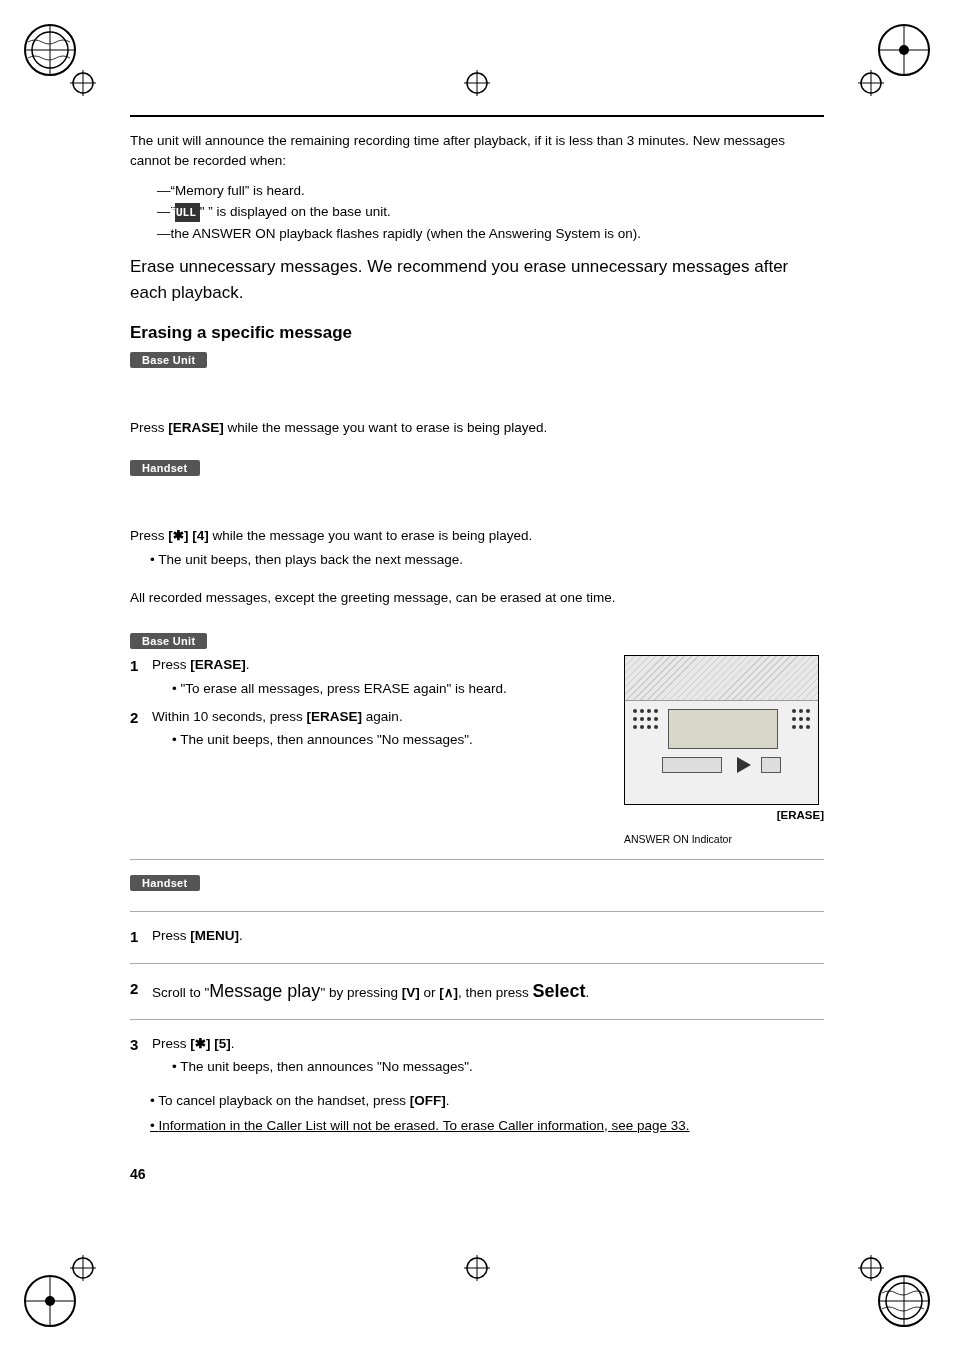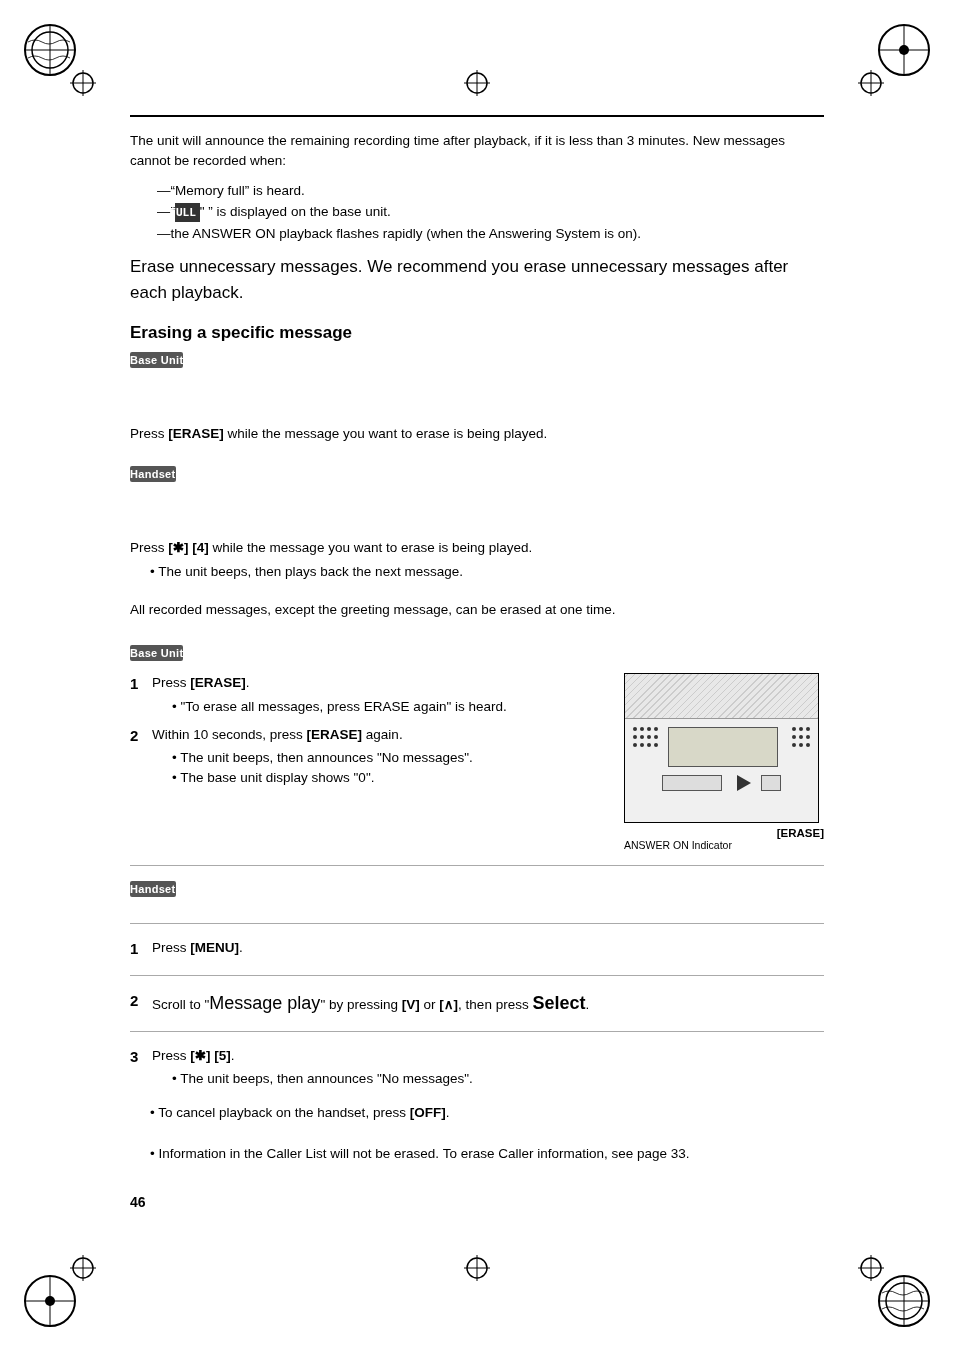--- a/index.html
+++ b/index.html
@@ -96,23 +96,23 @@
       font-weight: bold;
       margin-bottom: 8px;
     }
 
     .badge {
       display: inline-block;
       background: #555;
       color: #fff;
       font-size: 11px;
       font-weight: bold;
-      padding: 2px 0;
+      padding: 2px 12px;
       border-radius: 2px;
-      margin-bottom: 12px;
+      margin-bottom: 6px;
       letter-spacing: 0.3px;
     }
 
     .badge-base { background: #555; }
     .badge-handset { background: #555; }
 
     .step-text {
       font-size: 13.5px;
       line-height: 1.5;
       margin-bottom: 4px;
@@ -184,21 +184,21 @@
     }
 
     .device-label {
       font-size: 11.5px;
       text-align: right;
       margin-top: 4px;
     }
 
     .device-label-line {
       font-size: 11.5px;
-      margin-top: 0;
+      margin-top: 12px;
     }
 
     .divider-line {
       border: none;
       border-top: 1px solid #aaa;
       margin: 14px 0;
     }
 
     .handset-section {
       margin-top: 10px;
@@ -450,21 +450,20 @@
             </div>
           </div>
         </div>
 
         <div class="numbered-step">
           <span class="step-num">2</span>
           <div class="step-content">
             <span>Within 10 seconds, press <strong>[ERASE]</strong> again.</span>
             <div style="margin-top:3px;">
               <p class="bullet-item">The unit beeps, then announces "No messages".</p>
-              <p class="bullet-item">The base unit display shows "0".</p>
             </div>
           </div>
         </div>
       </div>
 
       <div class="right-col">
         <div class="device-illustration">
 
           <div class="hatch-area"></div>
           <div class="device-body">
@@ -557,18 +556,18 @@
               <p class="bullet-item">The unit beeps, then announces "No messages".</p>
             </div>
           </div>
         </div>
       </div>
     </div>
 
     
     <div class="footer-bullets">
       <p class="bullet-item">To cancel playback on the handset, press <strong>[OFF]</strong>.</p>
-      <p class="bullet-item" style="margin-top:20px;">Information in the Caller List will not be erased. To erase Caller information, see page 33.</p>
+      <p class="bullet-item" style="margin-top:4px;text-decoration:underline;">Information in the Caller List will not be erased. To erase Caller information, see page 33.</p>
     </div>
   </div>
 
   <p class="page-number">46</p>
 </div>
 
 </body></html>

